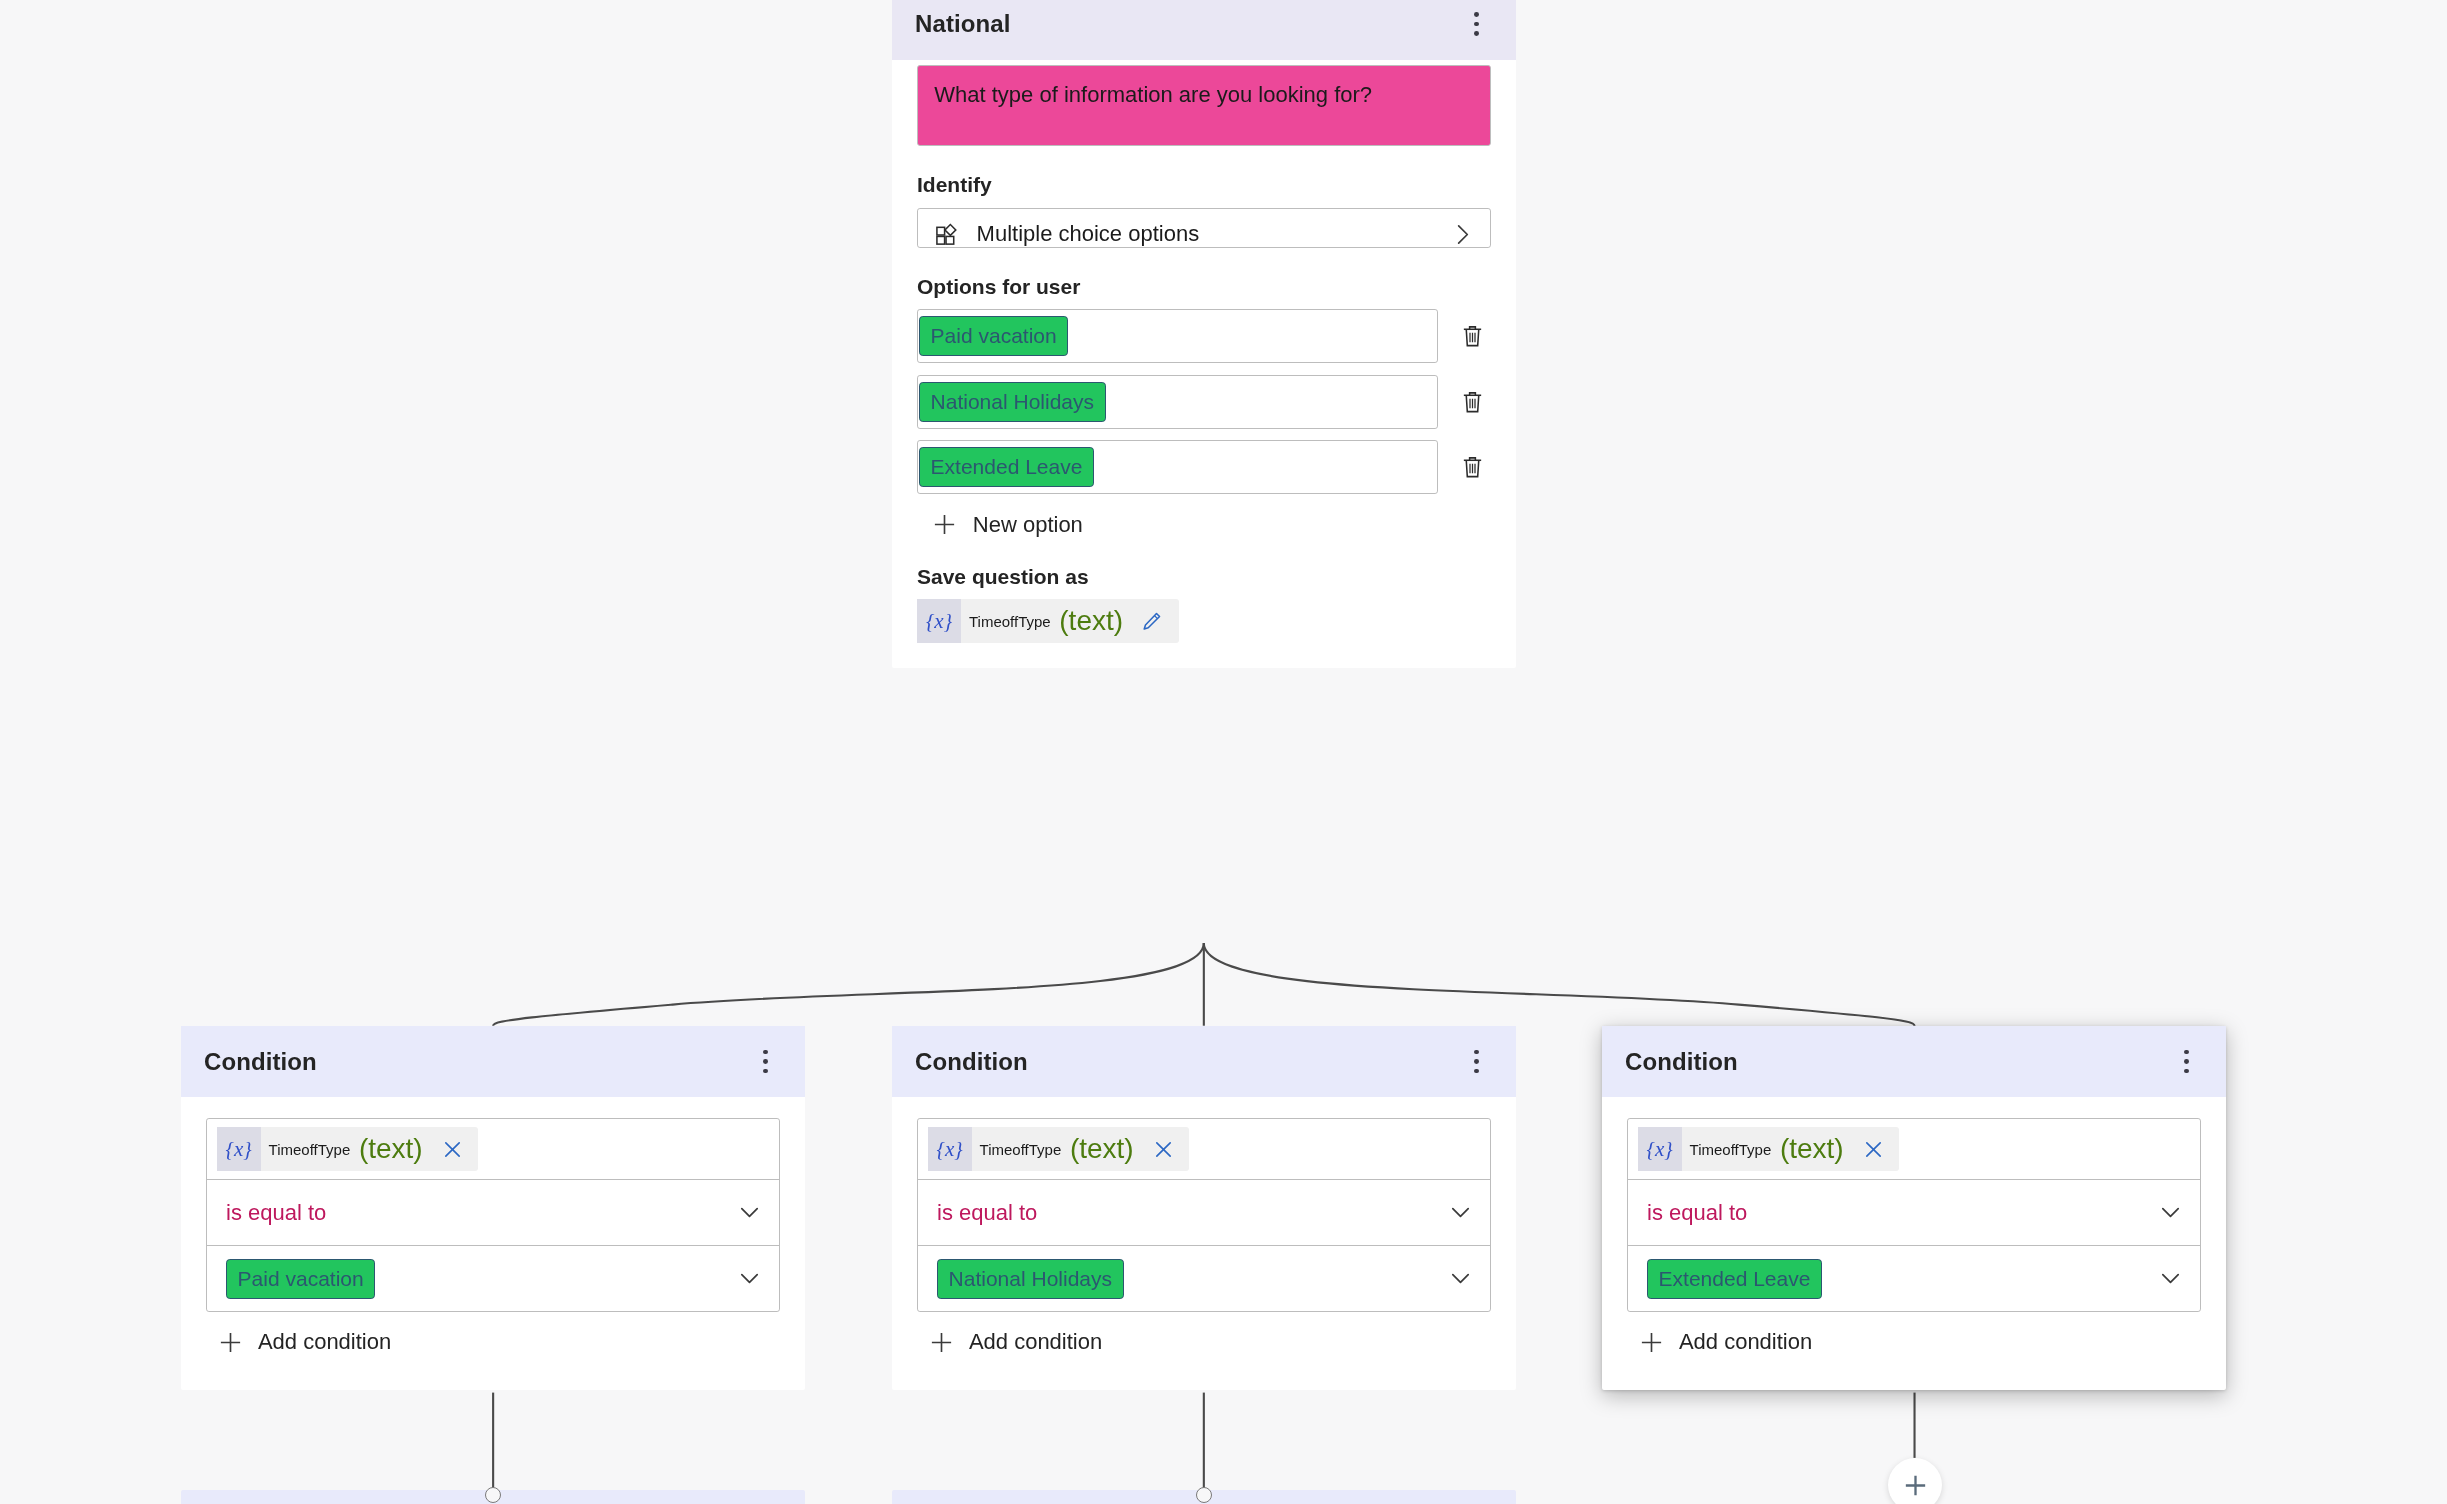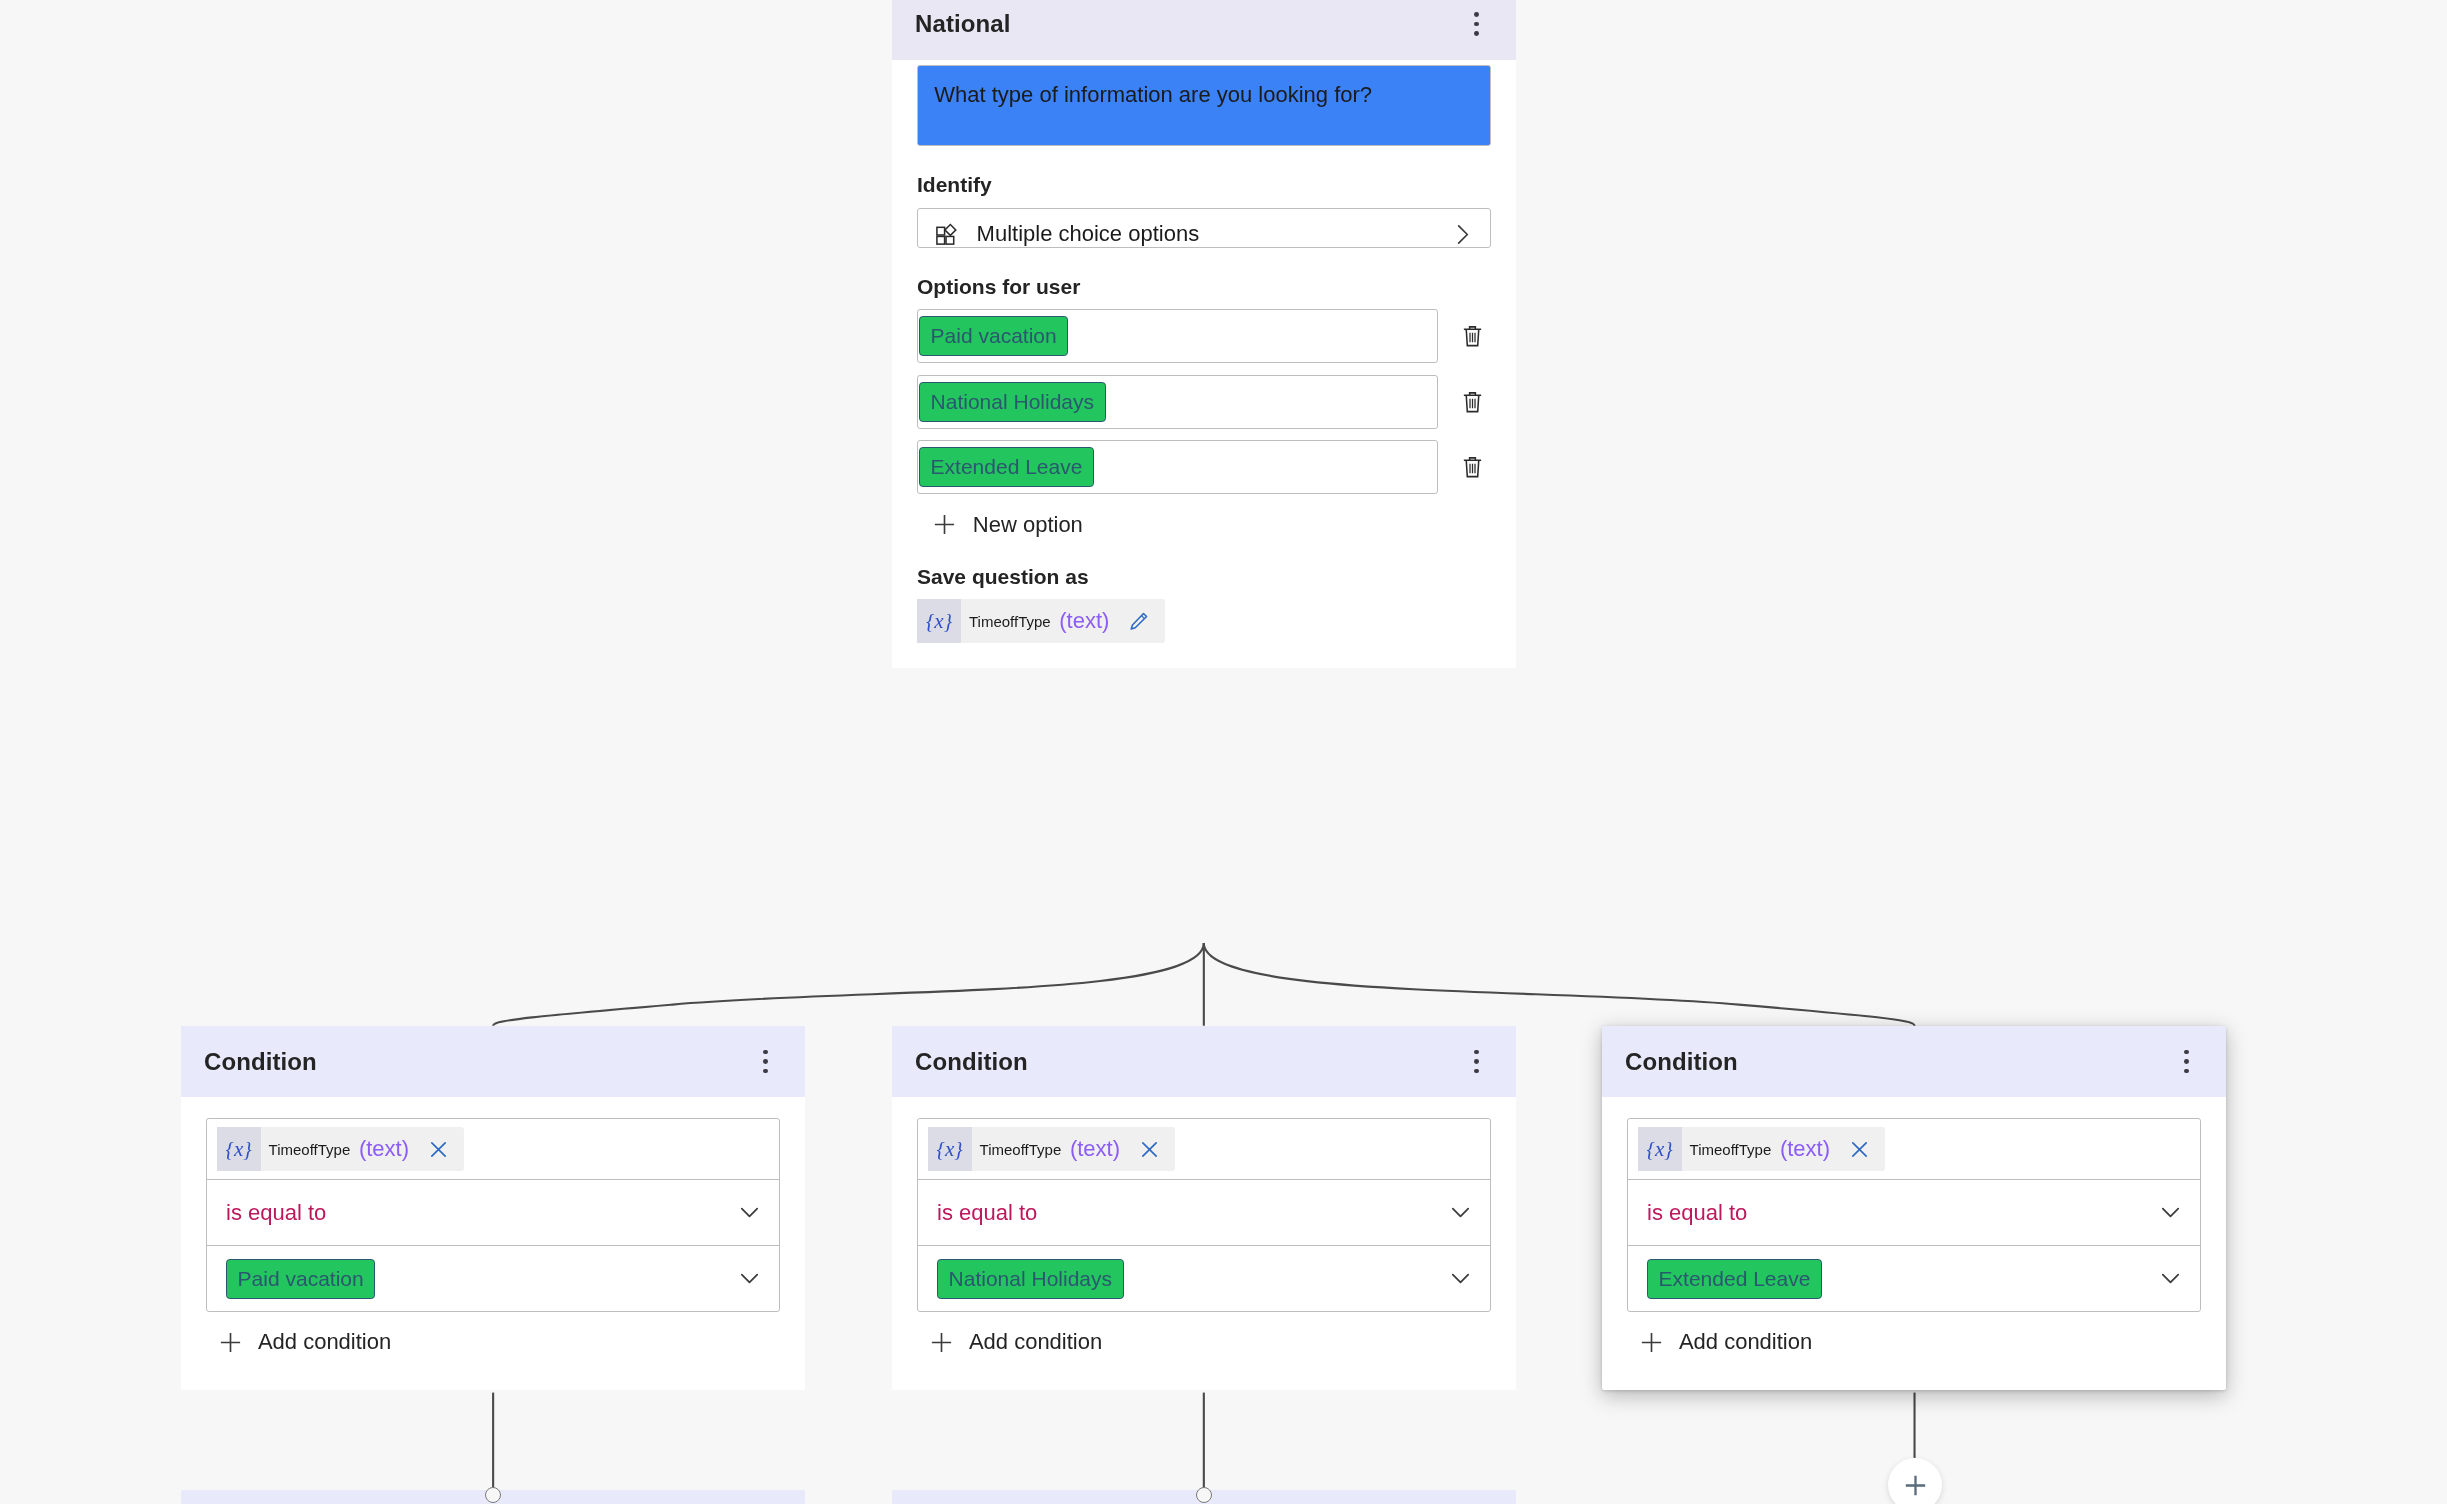--- a/index.html
+++ b/index.html
@@ -100,21 +100,21 @@
   }
 
   .q-textarea {
     border: 1px solid #bdbdbd;
     border-radius: 2.9px;
     padding: 13.4px 16.3px 15.4px 16.3px;
     font-size: 22px;
     line-height: 1.33;
     color: #1b1b1b;
     min-height: 81px;
-    background: #3b82f6;
+    background: #ec4899;
     cursor: text;
   }
 
   .field-label {
     font-size: 21px;
     font-weight: 700;
     color: #242424;
     margin: 27px 0 10.6px 0;
   }
 
@@ -200,22 +200,22 @@
     font-size: 21px;
     color: #3050c8;
     flex: none;
   }
   .var-pill .vname {
     font-size: 15px;
     color: #1b1b1b;
     padding-left: 8px;
   }
   .var-pill .vtype {
-    font-size: 22px;
-    color: #8b5cf6;
+    font-size: 28px;
+    color: #4d7c0f;
     padding-left: 8.6px;
   }
   .var-pill .vedit {
     padding: 0 15.4px 0 17.3px;
     display: flex; align-items: center;
     cursor: pointer;
   }
   .var-pill .vclose {
     padding: 0 15.4px 0 19px;
     display: flex; align-items: center;

